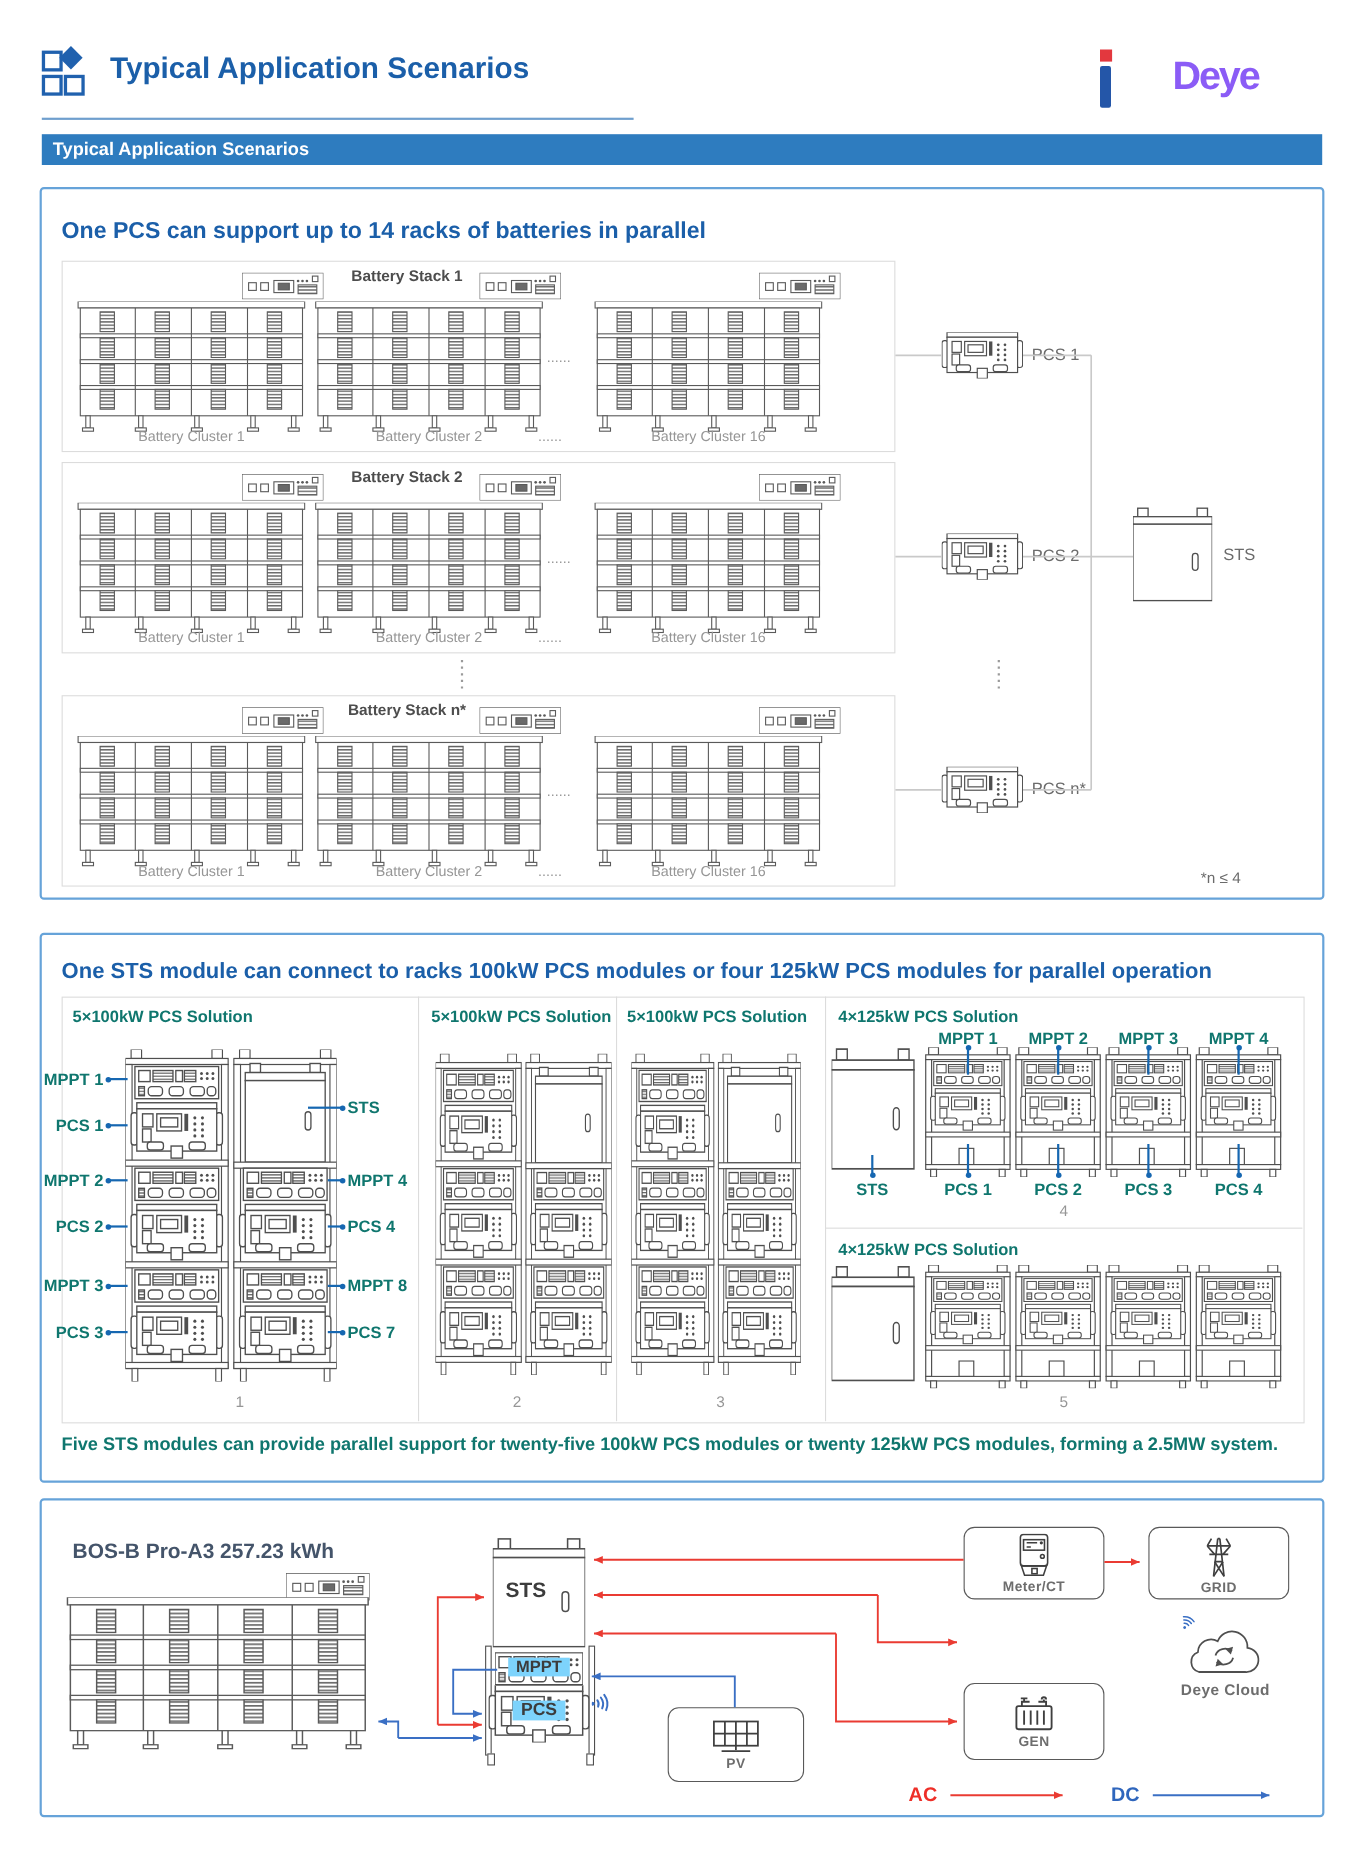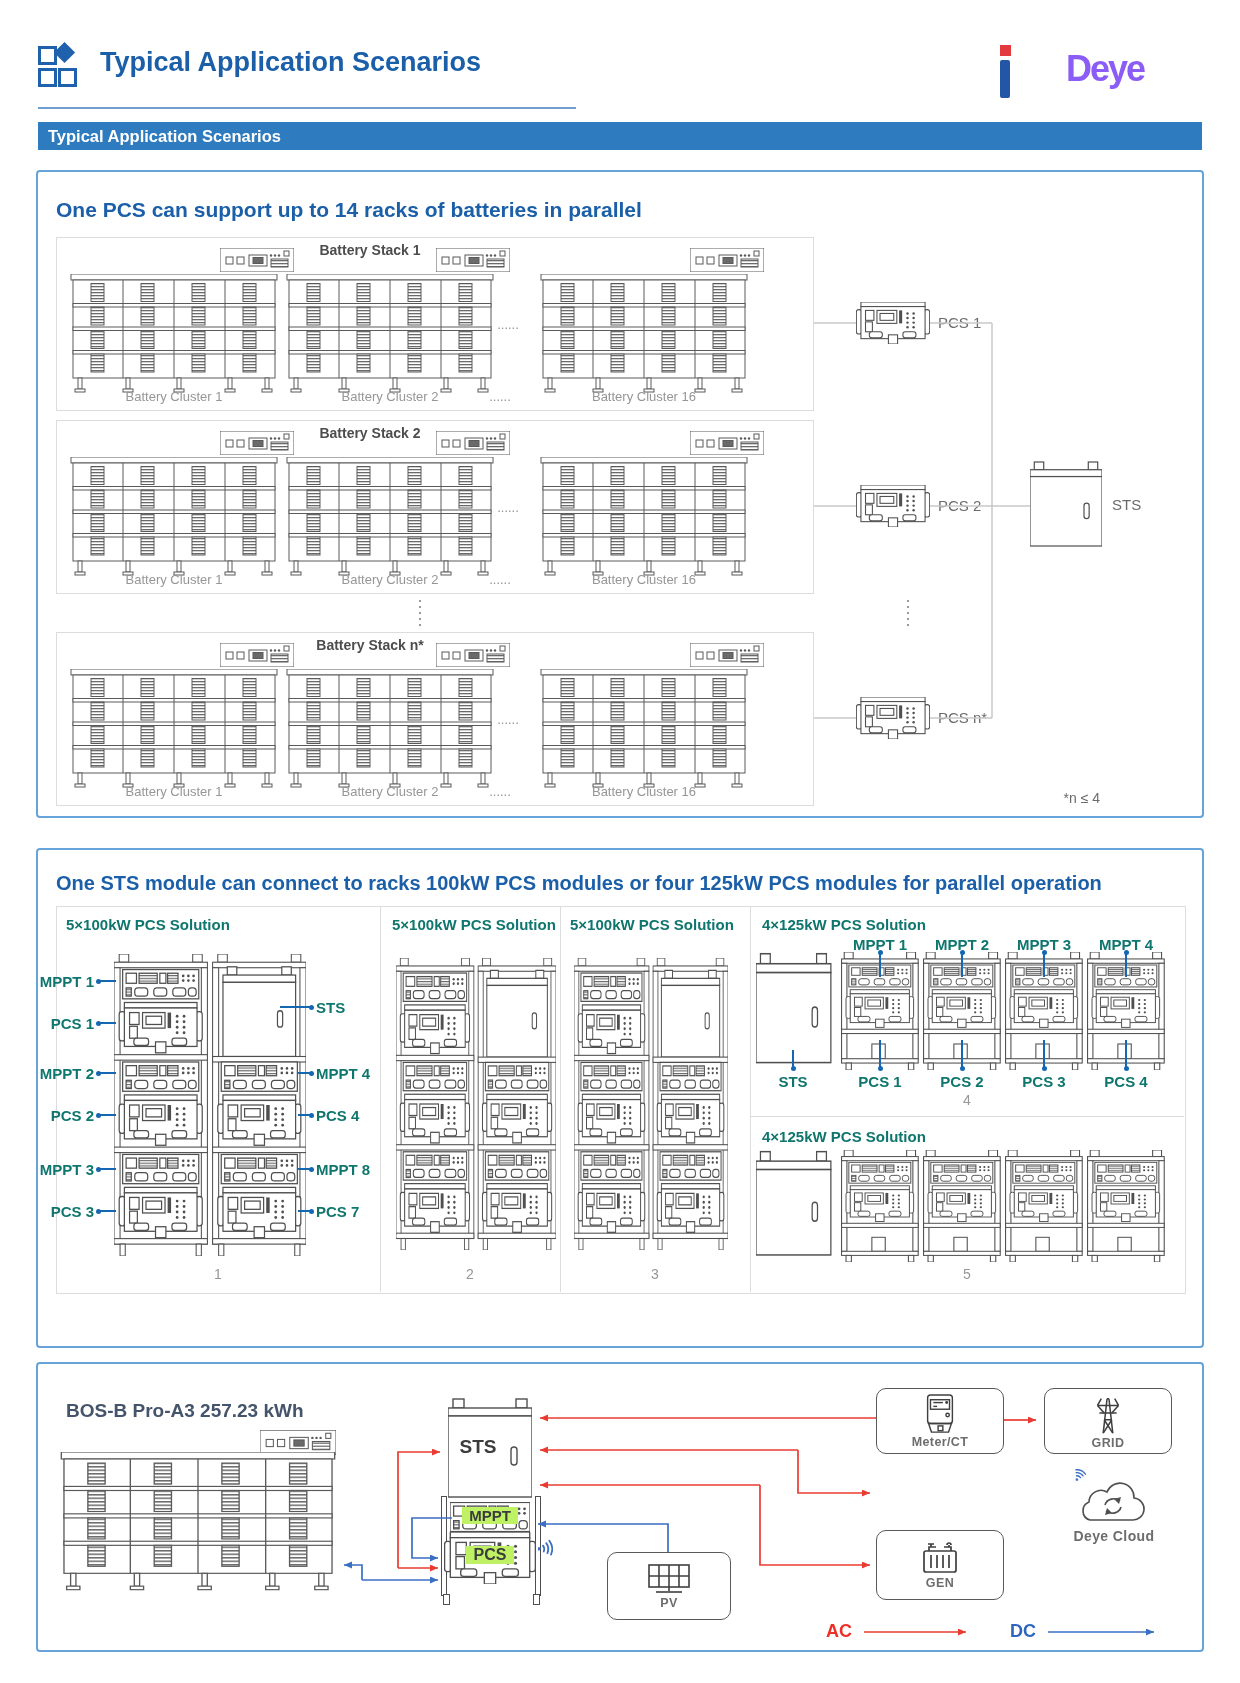--- a/index.html
+++ b/index.html
@@ -15,21 +15,21 @@
   .vline{position:absolute;background:#dcdcdc;width:1px}
   .hline{position:absolute;background:#dcdcdc;height:1px}
   .iconbox{position:absolute;border:1.5px solid #595959;border-radius:10px;background:#fff;display:flex;flex-direction:column;align-items:center;justify-content:center;gap:1px}
   .iconlabel{font-size:12.5px;color:#6d6d6d;letter-spacing:.4px;font-weight:bold}
   .rail{position:absolute;width:4px;background:#fff;border:1px solid #4f4f4f}
   .foot3{position:absolute;width:5px;height:9px;background:#fff;border:1px solid #4f4f4f}
   .hsq{position:absolute;width:13px;height:13px;border:3px solid #2061ae;background:#fff}
   .hdi{position:absolute;width:15px;height:15px;background:#2061ae;transform:rotate(45deg)}
   .banner{position:absolute;background:#2e7cbf;color:#fff}
   .devtxt{position:absolute;color:#3c3c3c;font-weight:bold;text-align:center}
-  .whbg{background:#bef264}
+  .whbg{background:#7dd3fc}
 </style>
 </head>
 <body>
 
 <svg width="0" height="0" style="position:absolute">
 <defs>
 <pattern id="hat" width="4" height="3" patternUnits="userSpaceOnUse">
   <rect width="4" height="3" fill="#fff"></rect>
         <rect width="4" height="1.3" fill="#6a6a6a"></rect>
 </pattern>
@@ -321,21 +321,21 @@
     </svg>
   <div class="t mgray" style="left:938px;top:497px;width:70px;font-size:15px">PCS 2</div>
   <svg class="abs" style="left:856px;top:697px" width="74" height="42" viewBox="0 0 96 55">
       <use href="#pcsf"></use>
     </svg>
   <div class="t mgray" style="left:938px;top:709px;width:70px;font-size:15px">PCS n*</div>
   <svg class="abs" style="left:1030px;top:460px" width="72" height="88" viewBox="0 0 84 98">
       <use href="#stsc"></use>
     </svg>
   <div class="t mgray" style="left:1112px;top:496px;width:60px;font-size:15px">STS</div>
-  <div class="t mgray rgt" style="left:980px;top:790px;width:120px;font-size:14px">*n ≤ 4</div>
+  <div class="t mgray rgt" style="left:1008px;top:790px;width:120px;font-size:14px">*n ≤ 4</div>
 
   <div class="panel" style="left:36px;top:848px;width:1164px;height:496px"></div>
   <div class="t b blue" style="left:56px;top:872px;font-size:20px">One STS module can connect to racks 100kW PCS modules or four 125kW PCS modules for parallel operation</div>
   <div class="gbox" style="left:56px;top:906px;width:1128px;height:386px"></div>
   <div class="vline" style="left:380px;top:906px;height:386px"></div>
   <div class="vline" style="left:560px;top:906px;height:386px"></div>
   <div class="vline" style="left:750px;top:906px;height:386px"></div>
   <div class="hline" style="left:750px;top:1116px;width:434px"></div>
 
   <div class="t b lblue" style="left:66px;top:916px;font-size:15px">5×100kW PCS Solution</div>
@@ -423,20 +423,21 @@
 
   <svg class="abs" style="left:756px;top:1150px" width="410" height="112" viewBox="0 0 460 136" preserveAspectRatio="none">
       <use href="#sol125"></use>
     </svg>
 
   <div class="t gray c" style="left:203px;top:1266px;width:30px;font-size:14px">1</div>
   <div class="t gray c" style="left:455px;top:1266px;width:30px;font-size:14px">2</div>
   <div class="t gray c" style="left:640px;top:1266px;width:30px;font-size:14px">3</div>
   <div class="t gray c" style="left:952px;top:1266px;width:30px;font-size:14px">5</div>
 
+  <div class="t b lblue" style="left:56px;top:1304px;width:1128px;font-size:16.5px">Five STS modules can provide parallel support for twenty-five 100kW PCS modules or twenty 125kW PCS modules, forming a 2.5MW system.</div>
 
   <div class="panel" style="left:36px;top:1362px;width:1164px;height:286px"></div>
   <div class="t b" style="left:66px;top:1400px;font-size:19px;color:#44546a">BOS-B Pro-A3 257.23 kWh</div>
 
   <svg class="abs" style="left:260px;top:1430px" width="76" height="25" viewBox="0 0 74 24">
       <use href="#ctrlbox"></use>
     </svg>
   <svg class="abs" style="left:60px;top:1452px" width="276" height="140" viewBox="0 0 208 120" preserveAspectRatio="none">
       <use href="#cluster"></use>
     </svg>

